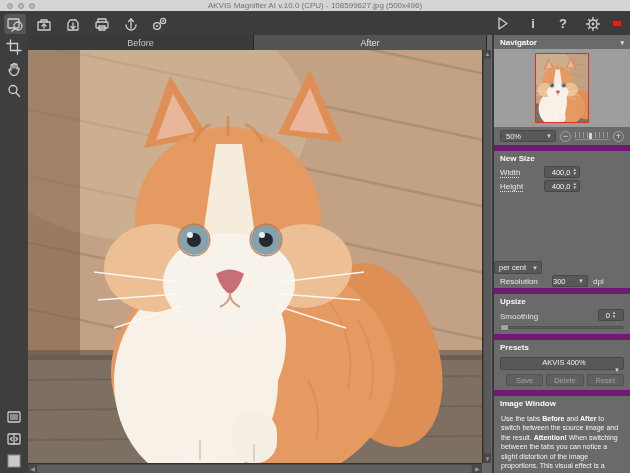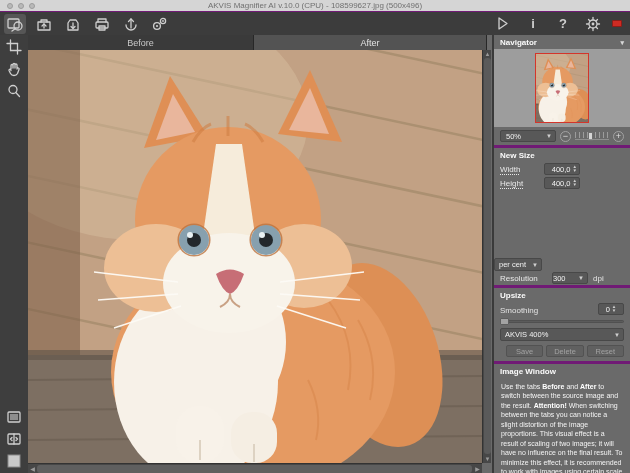--- a/index.html
+++ b/index.html
@@ -35,21 +35,21 @@
   
   .imageview{position:absolute;left:28px;top:50px;width:454px;height:413px;background:#b59a7d;overflow:hidden;}
   .vscroll{position:absolute;left:482px;top:50px;width:9px;height:413px;background:#474747;border-left:1px solid #333;}
   .vscroll .thumb{position:absolute;left:1px;top:8px;width:7px;height:396px;background:#5a5a5a;border-radius:3px;}
   .vsarrow{position:absolute;left:0;width:9px;height:8px;color:#9a9a9a;font-size:6px;text-align:center;line-height:8px;}
   .hscroll{position:absolute;left:28px;top:463px;width:454px;height:10px;background:#474747;border-top:1px solid #333;}
   .hscroll .thumb{position:absolute;left:9px;top:1px;width:435px;height:8px;background:#5f5f5f;border-radius:3px;}
   .hsarrow{position:absolute;top:0;width:9px;height:10px;color:#9a9a9a;font-size:6px;text-align:center;line-height:10px;}
   
   .panel{position:absolute;left:492px;top:35px;width:138px;height:438px;background:#6a6a6a;border-left:2px solid #3a3a3a;font-size:8px;color:#e3e3e3;}
-  .sec-head{font-weight:bold;color:#fafafa;font-size:8px;padding:3px 6px 2px 6px;border-top:3px solid #701a75;position:relative;}
+  .sec-head{font-weight:bold;color:#fafafa;font-size:8px;padding:3px 6px 2px 6px;border-top:6px solid #701a75;position:relative;}
   .sec-head.first{border-top:none;}
   .sec-head .dd-arrow{position:absolute;right:6px;top:4px;color:#d8d8d8;font-size:7px;}
   .nav-thumb-area{height:78px;background:#9d9d9d;display:flex;align-items:center;justify-content:center;}
   .nav-thumb{width:54px;height:70px;border:1px solid #d3352b;background:#c0a183;}
   .zoom-row{display:flex;align-items:center;gap:4px;padding:3px 6px;}
   .combo{background:#585858;border:1px solid #484848;border-radius:2px;color:#f0f0f0;font-size:7.5px;display:flex;align-items:center;}
   .zoom-combo{width:56px;height:12px;padding-left:5px;}
   .combo .caret{margin-left:auto;margin-right:3px;font-size:6px;color:#cfcfcf;}
   .round-btn{width:11px;height:11px;border:1px solid #a2a2a2;border-radius:50%;color:#e0e0e0;font-size:9px;line-height:9px;text-align:center;}
   .zoom-slider{flex:1;height:9px;position:relative;background:
@@ -68,21 +68,21 @@
   .size-right{flex:1;display:flex;align-items:center;}
   .unit-combo{width:48px;height:13px;padding-left:4px;}
   .res-combo{width:36px;height:12px;}
   .dpi{margin-left:5px;}
   .smooth-row{display:flex;align-items:flex-end;padding:2px 6px;height:15px;}
   .smooth-row .lbl2{flex:1;}
   .smoothbox{width:26px;height:12px;background:#585858;border:1px solid #484848;border-radius:2px;display:flex;align-items:center;justify-content:center;color:#f3f3f3;font-size:7.5px;}
   .hslider{margin:1px 6px 3px 6px;height:7px;position:relative;}
   .hslider .track{position:absolute;left:0;right:0;top:2px;height:3px;background:#5b5b5b;border:1px solid #505050;border-radius:2px;}
   .hslider .handle{position:absolute;left:0;top:0;width:9px;height:7px;background:#a3a3a3;border:1px solid #5e5e5e;border-radius:1px;}
-  .preset-combo{margin:3px 6px 2px 6px;height:13px;padding-left:4px;}
+  .preset-combo{margin:3px 6px 2px 6px;height:13px;padding-left:4px;flex-direction:column;}
   .btn-row{display:flex;gap:3px;padding:2px 6px 4px 12px;}
   .pbtn{flex:1;height:12px;background:#606060;border:1px solid #525252;border-radius:2px;color:#a2a2a2;font-size:7.5px;display:flex;align-items:center;justify-content:center;}
   .help-text{padding:4px 7px;font-size:7px;line-height:1.35;color:#f4f4f4;}
   .help-text b{color:#ffffff;}
   svg .st{stroke:#cfcfcf;fill:none;stroke-width:1.3;stroke-linecap:round;stroke-linejoin:round;}
 </style>
 </head>
 <body>
 
 <svg width="0" height="0" style="position:absolute" aria-hidden="true">
@@ -391,20 +391,21 @@
           <span>▲</span>
           <span>▼</span>
         </span>
     </span>
   </div>
   <div class="hslider">
     <div class="track"></div>
     <div class="handle"></div>
   </div>
 
+  <div class="sec-head">Presets</div>
   <div class="combo preset-combo">
     <span>AKVIS 400%</span>
     <span class="caret">▼</span>
   </div>
   <div class="btn-row">
     <div class="pbtn">Save</div>
     <div class="pbtn">Delete</div>
     <div class="pbtn">Reset</div>
   </div>
 

